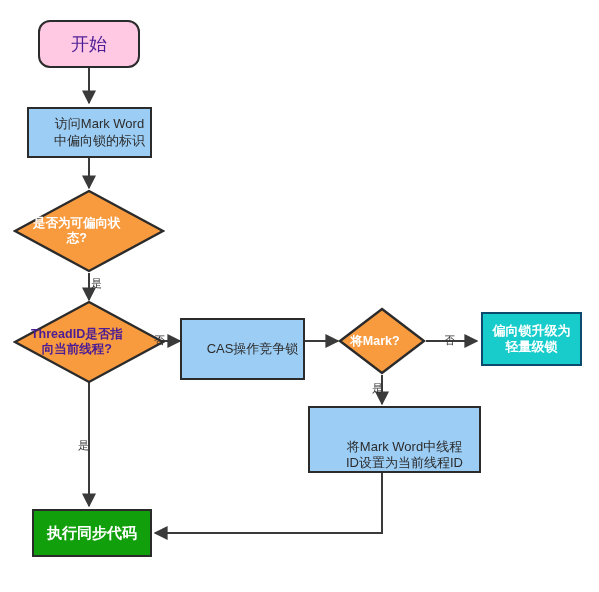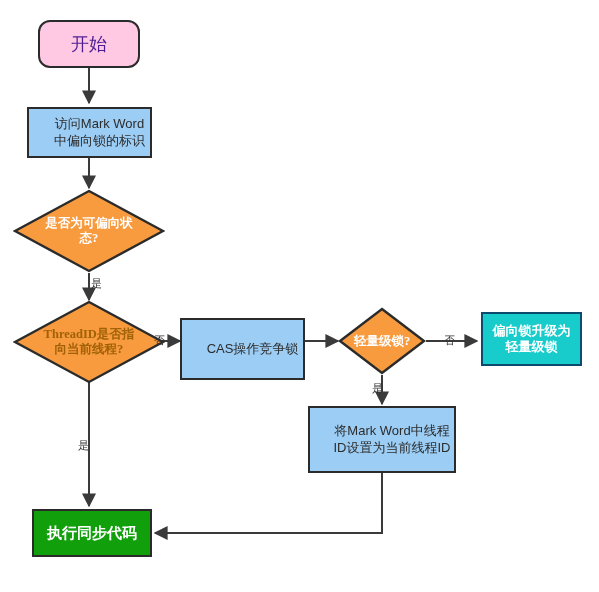--- a/index.html
+++ b/index.html
@@ -75,42 +75,40 @@
     font-size: 15px;
     font-weight: bold;
   }
   
   .n-decision {
     background: transparent;
     border: 0;
     position: absolute;
     display: flex;
     align-items: center;
-    justify-content: center;
     z-index: 2;
-    font-family: Liberation Serif, serif;
   }
   .n-decision .dia-shape {
     position: absolute;
     left: 0; top: 0;
     width: 100%; height: 100%;
     z-index: 1;
   }
   .n-decision .dia-text {
     position: relative;
     z-index: 2;
     width: 84%;
     text-align: center;
     font-size: 12.5px;
     line-height: 1.2;
     white-space: pre-line;
     font-weight: bold;
   }
   .dia-white .dia-text { color: #ffffff; }
-  .dia-magenta .dia-text { color: #a16207; }
+  .dia-magenta .dia-text { color: #4c1d95; }
 
   .edge-label {
     position: absolute;
     font-size: 11px;
     color: #333333;
     background: transparent;
     z-index: 3;
     white-space: nowrap;
   }
 </style>
@@ -171,29 +169,29 @@
   </div>
 
   <div class="node n-process" style="left:180px; top:318px; width:125px; height:62px;">
     <span>CAS操作竞争锁</span>
   </div>
 
   <div class="n-decision dia-white" style="left:338px; top:307px; width:88px; height:68px;">
     <svg class="dia-shape" viewBox="0 0 88 68" preserveAspectRatio="none">
       <polygon points="44,2 86,34 44,66 2,34" fill="#F89A3E" stroke="#2b2b2b" stroke-width="2.4"></polygon>
     </svg>
-    <div class="dia-text">轻量级锁?</div>
+    <div class="dia-text">将Mark?</div>
   </div>
 
   <div class="node n-teal" style="left:481px; top:312px; width:101px; height:54px;">
     <span>偏向锁升级为
 轻量级锁</span>
   </div>
 
-  <div class="node n-process" style="left:308px; top:406px; width:148px; height:67px;">
+  <div class="node n-process" style="left:308px; top:406px; width:173px; height:67px;align-items:flex-end;">
     <span>将Mark Word中线程
 ID设置为当前线程ID</span>
   </div>
 
   <div class="node n-green" style="left:32px; top:509px; width:120px; height:48px;">
     <span>执行同步代码</span>
   </div>
 
   <div class="edge-label" style="left:91px; top:276px;">是</div>
 

